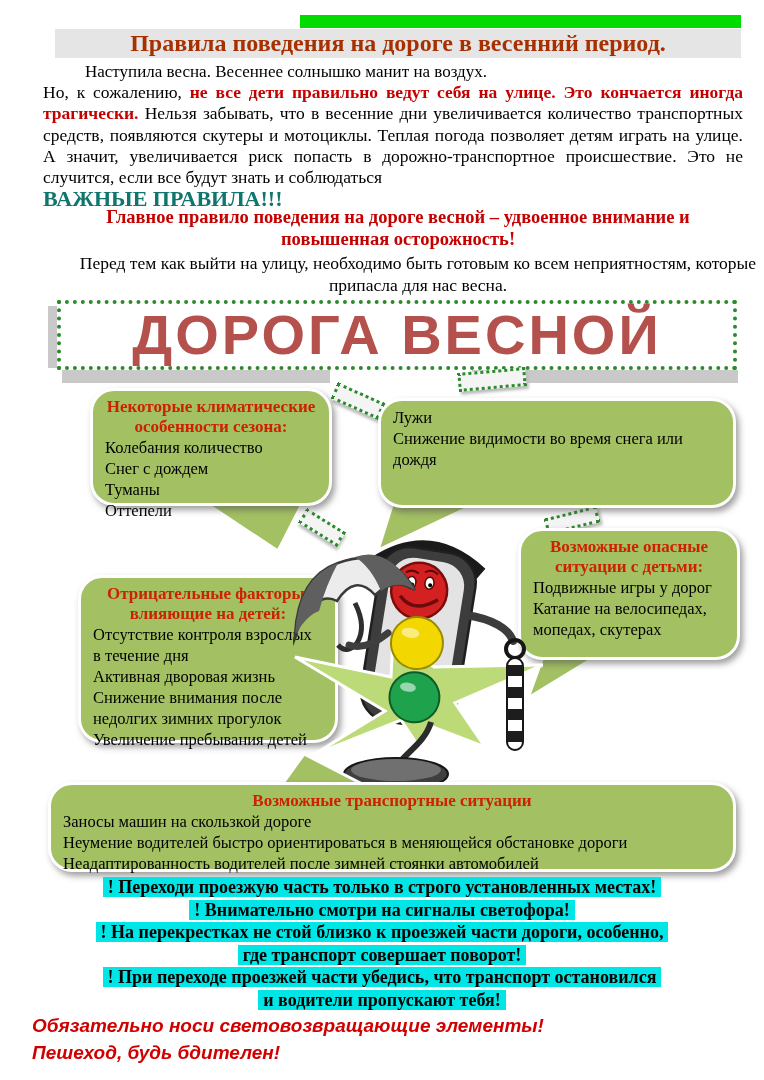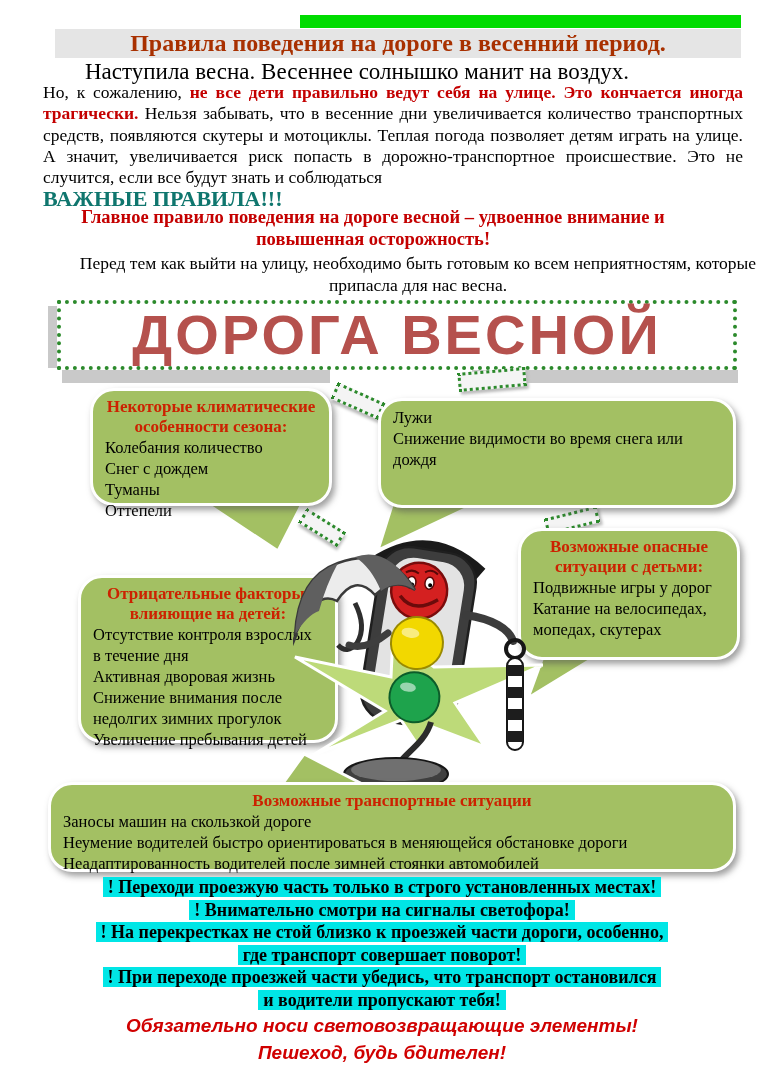--- a/index.html
+++ b/index.html
@@ -4,21 +4,21 @@
 <style>
   html,body{margin:0;padding:0;}
   body{width:764px;height:1080px;background:#ffffff;overflow:hidden;position:relative;
        font-family:"Liberation Serif", serif;color:#000;}
   .abs{position:absolute;}
   
   .hl-strip{background:#00dc00;}
   .title-bar{background:#e5e5e5;color:#a83000;font-weight:bold;font-size:24px;
              line-height:29px;text-align:center;white-space:nowrap;}
   
-  .p1{font-size:23px;line-height:21px;text-indent:42px;}
+  .p1{font-size:17px;line-height:21px;text-indent:42px;}
   .p2{font-size:17.5px;line-height:21.3px;text-align:justify;}
   .red-inline{color:#c40000;font-weight:bold;}
   .important{color:#0f766e;font-weight:bold;font-size:22px;line-height:22px;}
   .main-rule{color:#c40000;font-weight:bold;font-size:18.5px;line-height:22px;text-align:center;}
   .prepare{font-size:17.5px;line-height:22px;text-align:center;margin-left:36px;}
   
   .shadow-strip{background:#c9c9c9;}
   .banner{background:#ffffff;border:4px dotted #2c8a2c;text-align:center;
           font-family:"Liberation Sans", sans-serif;font-weight:bold;
           font-size:56px;letter-spacing:3px;color:#b5514d;line-height:62px;}
@@ -29,37 +29,37 @@
   .bubble .bline{font-size:16.5px;line-height:21px;}
   .tail{position:absolute;overflow:visible;}
   .tail polygon{fill:#a3c063;stroke:#ffffff;stroke-width:3;}
   
   .dotted-strip{border:3px dotted #2c8a2c;background:#f4f4f4;box-shadow:2px 3px 3px #bbb;}
   
   .rules{text-align:center;font-weight:bold;font-size:18px;line-height:22.5px;}
   .rules .rline span{background:#00e6e6;padding:0 5px;text-align:right;}
   
   .footer{font-family:"Liberation Sans", sans-serif;font-style:italic;font-weight:bold;
-          font-size:19px;line-height:27px;color:#d00000;text-align:center;}
+          font-size:19px;line-height:27px;color:#d00000;}
 </style>
 </head>
 <body>
 
 <div class="abs hl-strip" style="left:300px;top:15px;width:441px;height:13px;"></div>
 
 <div class="abs title-bar" style="left:55px;top:29px;width:686px;height:29px;">Правила поведения на дороге в весенний период.</div>
 
 <div class="abs p1" style="left:43px;top:61px;width:700px;">Наступила весна. Весеннее солнышко манит на воздух.</div>
 
 <div class="abs p2" style="left:43px;top:82px;width:700px;">
   <span>Но, к сожалению, </span><span class="red-inline">не все дети правильно ведут себя на улице. Это кончается иногда трагически.</span><span> Нельзя забывать, что в весенние дни увеличивается количество транспортных средств, появляются скутеры и мотоциклы. Теплая погода позволяет детям играть на улице. А значит,  увеличивается риск попасть в дорожно-транспортное происшествие. Это не случится, если все будут знать и  соблюдаться</span>
   <div class="important">ВАЖНЫЕ ПРАВИЛА!!!</div>
 </div>
 
-<div class="abs main-rule" style="left:63px;top:206px;width:620px;">Главное правило поведения на дороге весной – удвоенное внимание и повышенная осторожность!</div>
+<div class="abs main-rule" style="left:88px;top:206px;width:620px;">Главное правило поведения на дороге весной – удвоенное внимание и повышенная осторожность!</div>
 
 <div class="abs prepare" style="left:42px;top:252px;width:680px;">Перед тем как выйти на улицу, необходимо быть готовым ко всем неприятностям, которые припасла для нас весна.</div>
 
 <div class="abs shadow-strip" style="left:48px;top:306px;width:9px;height:62px;"></div>
 <div class="abs shadow-strip" style="left:62px;top:370px;width:268px;height:13px;"></div>
 <div class="abs shadow-strip" style="left:472px;top:370px;width:266px;height:13px;"></div>
 
 <div class="abs banner" style="left:57px;top:300px;width:672px;height:62px;">ДОРОГА ВЕСНОЙ</div>
 
 <div class="abs dotted-strip" style="left:332px;top:392px;width:46px;height:12px;transform:rotate(24deg);"></div>

